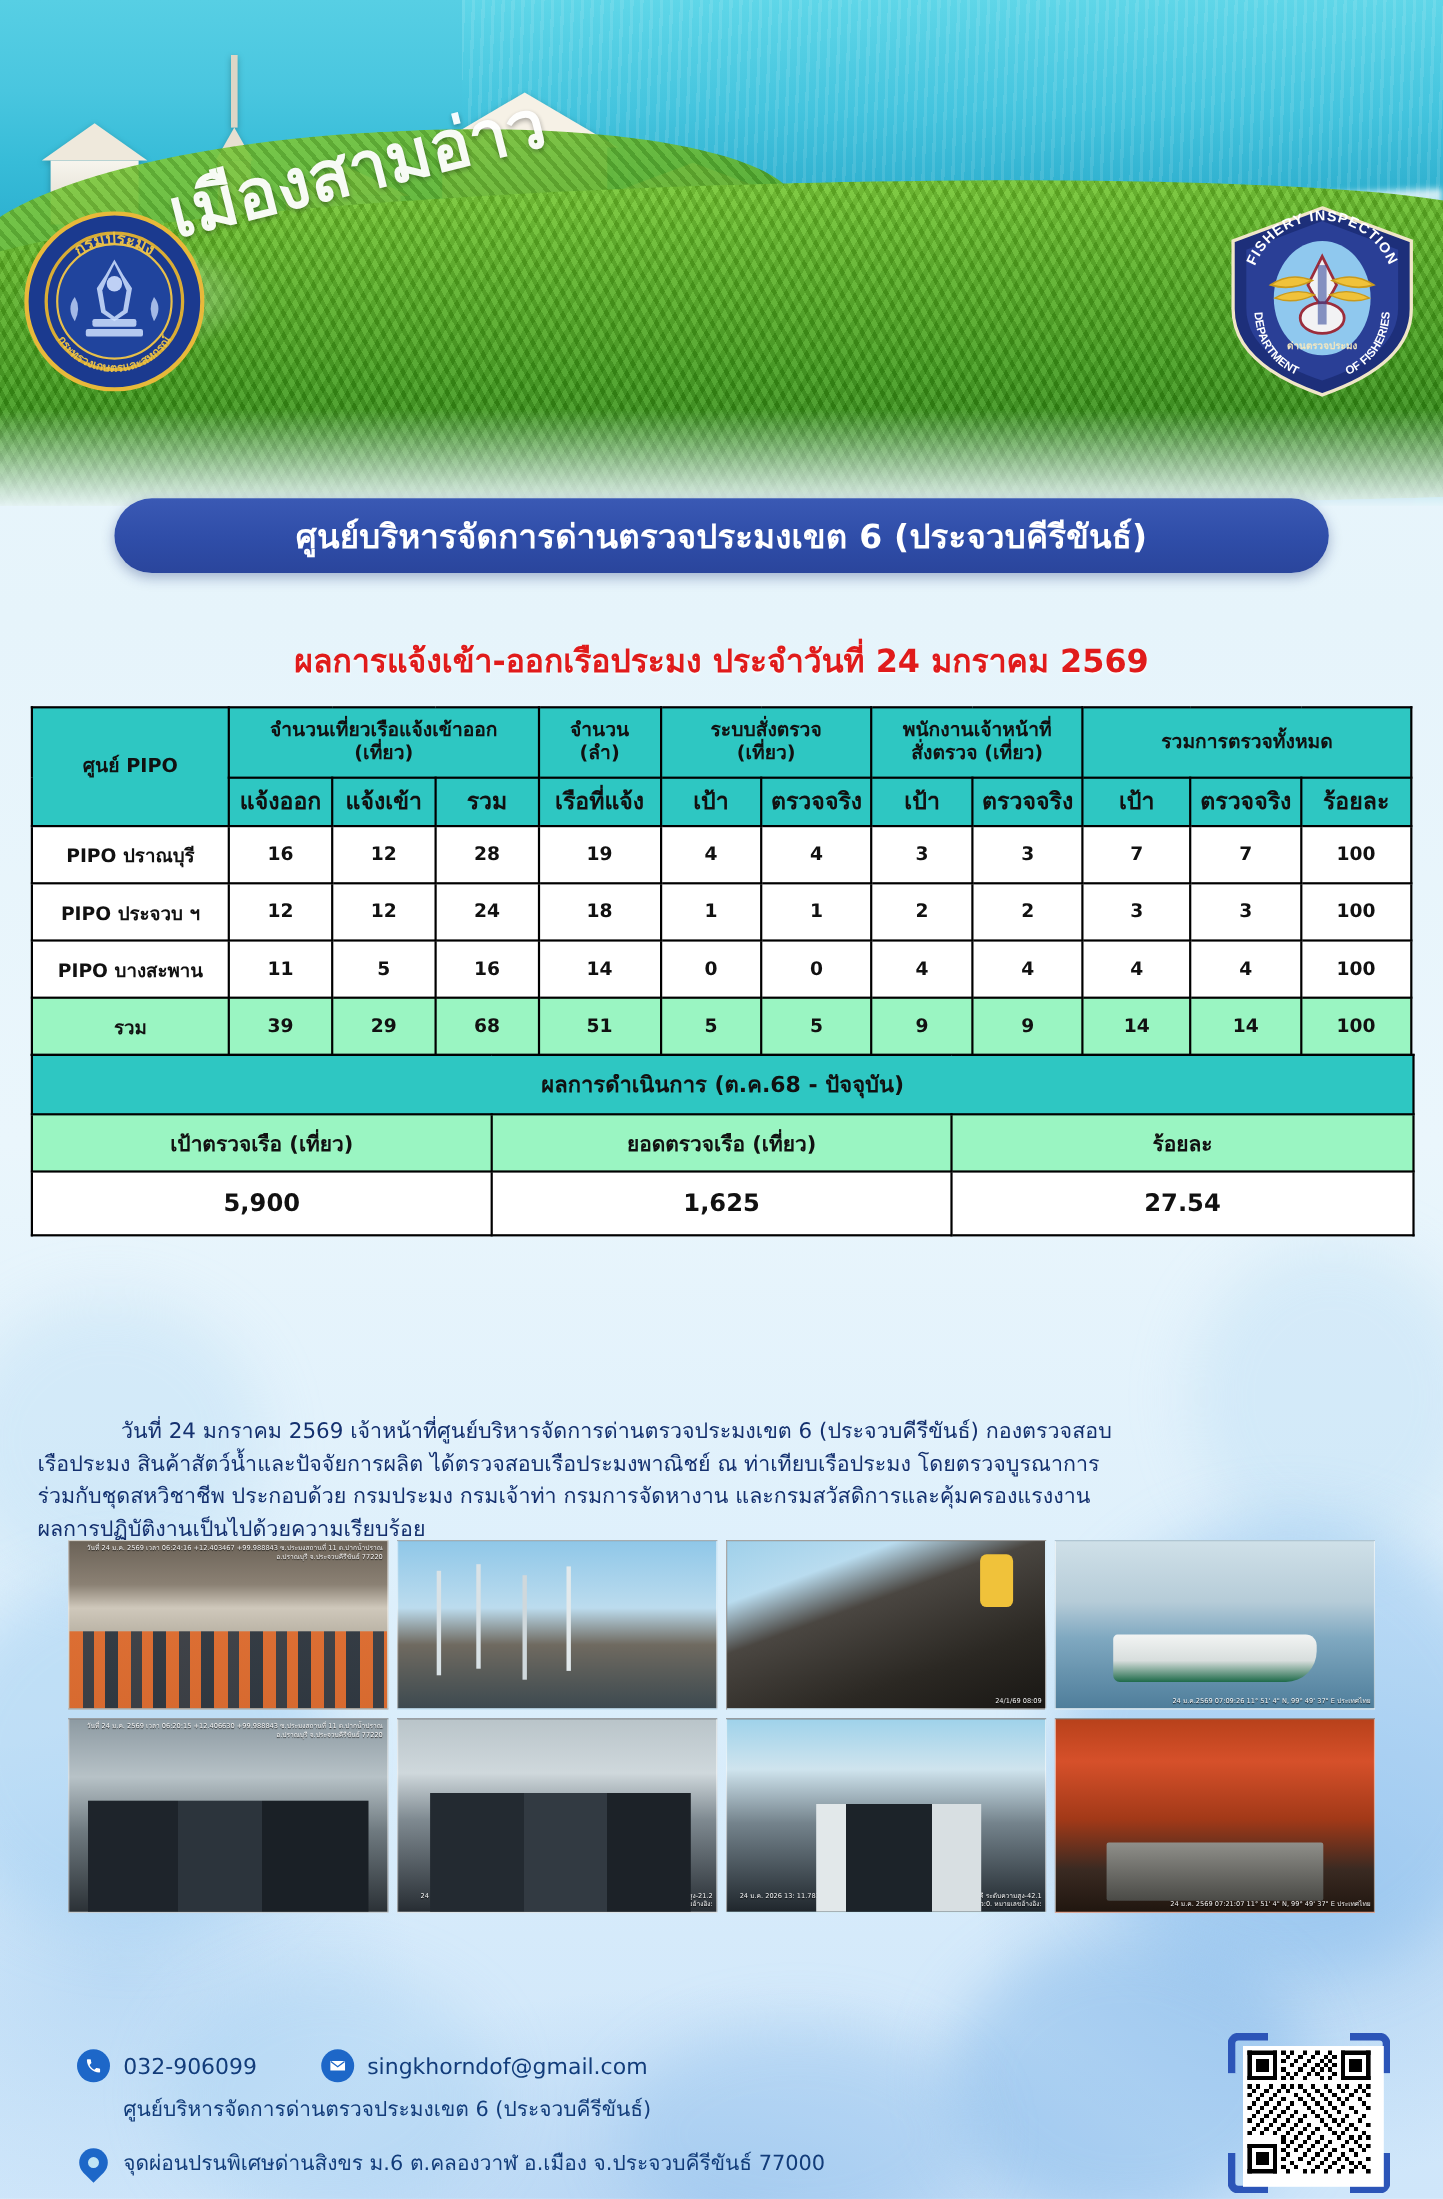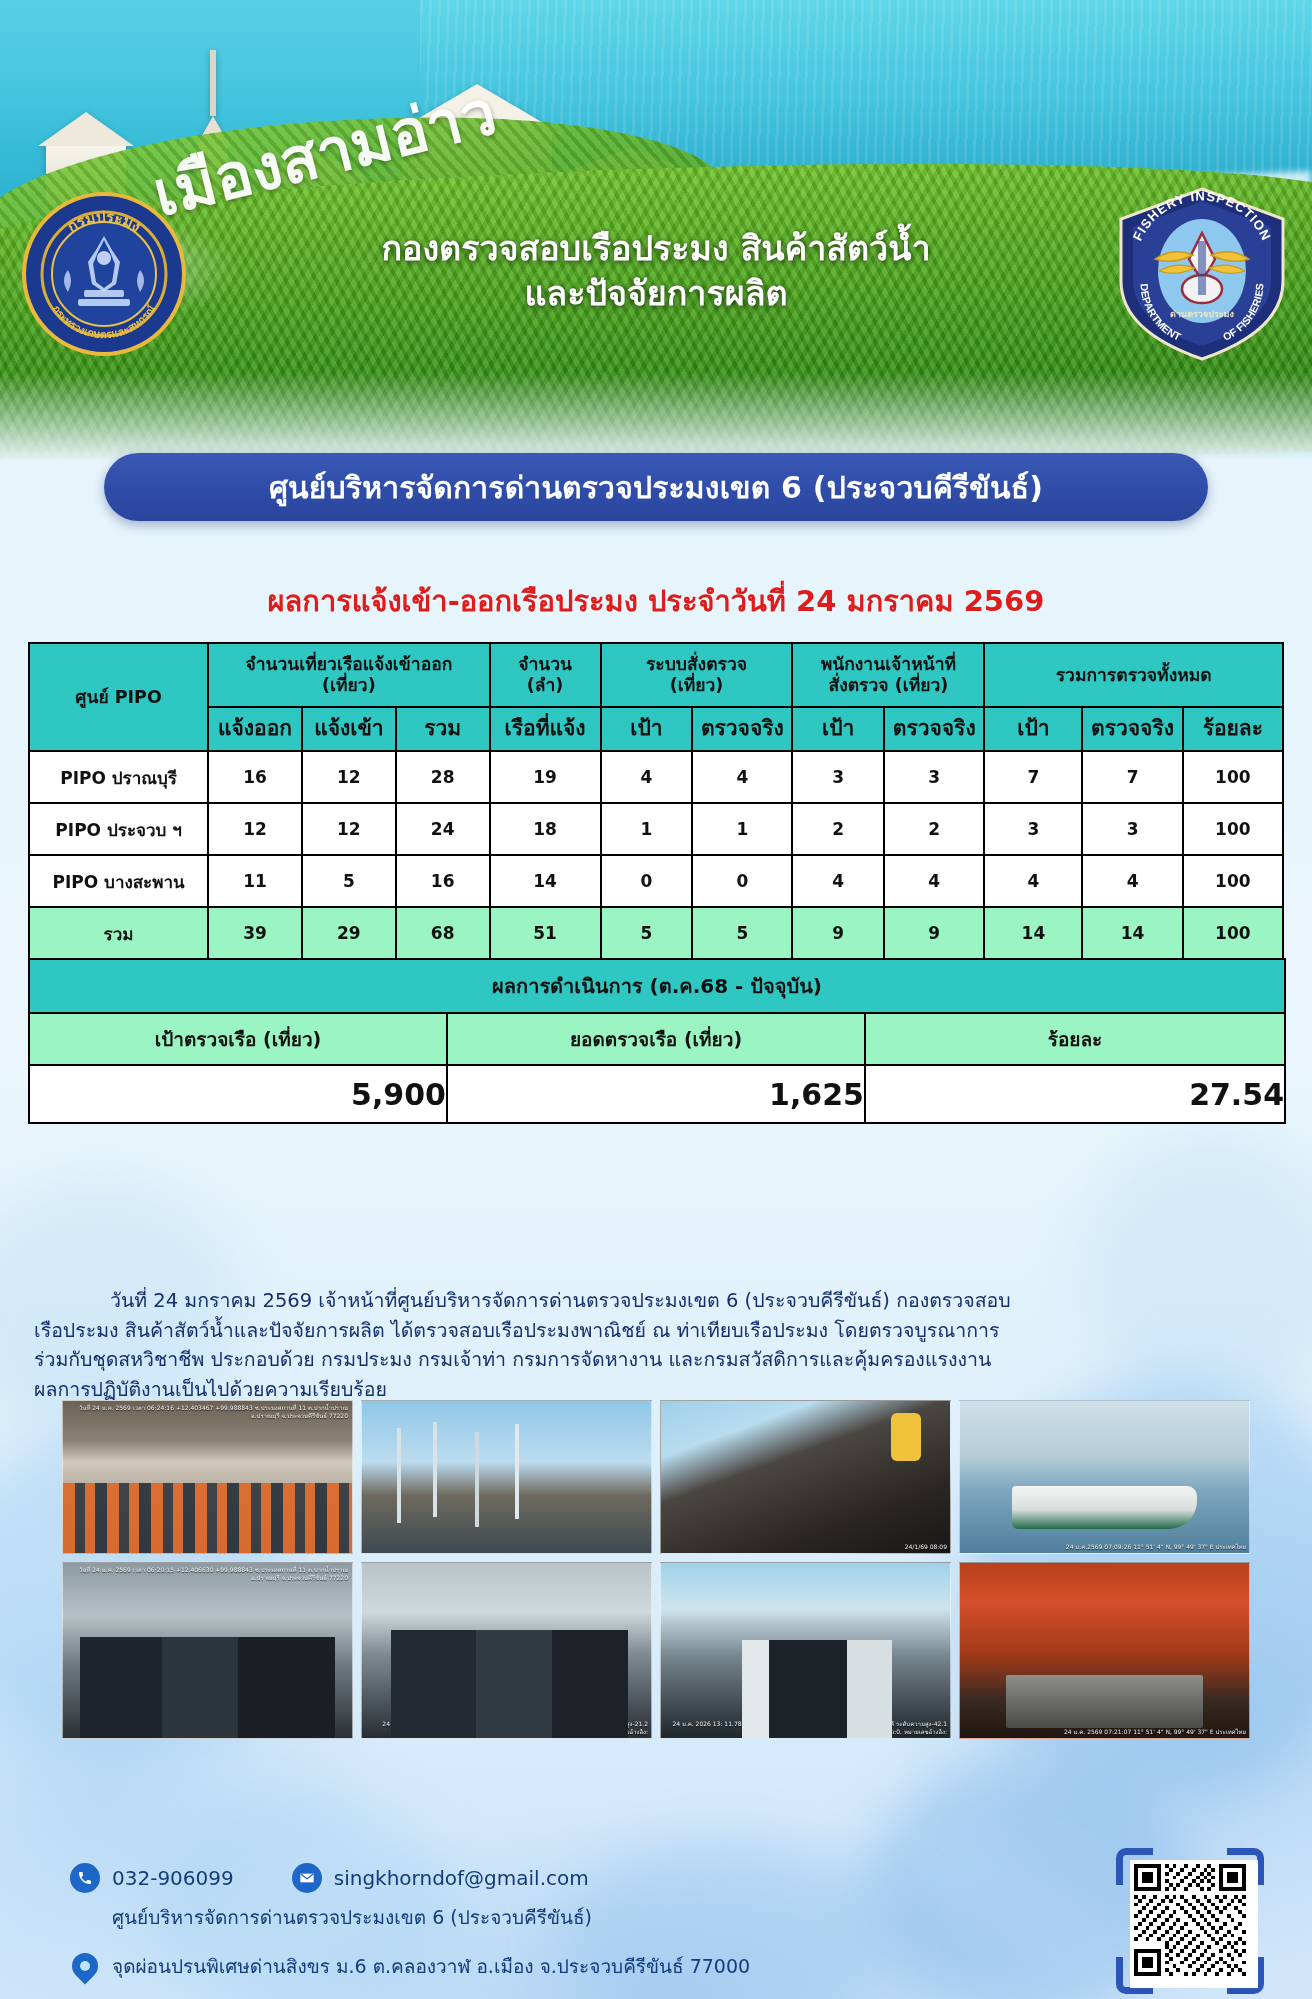--- a/index.html
+++ b/index.html
@@ -127,21 +127,21 @@
   }
   thead th{background:#2ec7c2;font-size:17.5px;line-height:1.2;}
   thead th.sub{font-size:21px;height:42px;}
   thead th.grp{height:62px;}
   td.namecell{font-size:17px;text-align:center;}
   tbody tr{height:52px;}
   tbody tr.data td{background:#ffffff;}
   tbody tr.total td{background:#9af5c2;}
   .sec-title td{background:#2ec7c2;height:52px;font-size:20px;}
   .sec-head td{background:#9af5c2;height:50px;font-size:19px;}
-  .sec-val td{background:#ffffff;height:56px;font-size:30px;text-align:right;}
+  .sec-val td{background:#ffffff;height:56px;font-size:22px;}
 
   
   .para{
     position:absolute;left:34px;top:1240px;width:1244px;
     color:#14306e;font-size:19.5px;line-height:1.52;text-align:left;margin-top:46px;
   }
   .para p{margin:0;}
   .para .indent{text-indent:76px;}
 
   
@@ -312,24 +312,20 @@
       <text font-size="10.5" font-weight="bold" fill="#ffffff" font-family="'Liberation Sans',sans-serif">
         <textPath href="#shL" startOffset="50%" text-anchor="middle">DEPARTMENT</textPath>
       </text>
       <path id="shR" d="M 104 158 A 62 62 0 0 0 148 92" fill="none"></path>
       <text font-size="10.5" font-weight="bold" fill="#ffffff" font-family="'Liberation Sans',sans-serif">
         <textPath href="#shR" startOffset="50%" text-anchor="middle">OF FISHERIES</textPath>
       </text>
     </svg>
   </div>
 
-  <div class="org-title">
-    <div>กองตรวจสอบเรือประมง สินค้าสัตว์น้ำ</div>
-    <div>และปัจจัยการผลิต</div>
-  </div>
 
   <div class="pill">
     <span>ศูนย์บริหารจัดการด่านตรวจประมงเขต 6 (ประจวบคีรีขันธ์)</span>
   </div>
 
   <div class="headline">ผลการแจ้งเข้า-ออกเรือประมง ประจำวันที่ 24 มกราคม 2569</div>
 
   <div class="tbl-wrap">
     <table>
       <colgroup>

